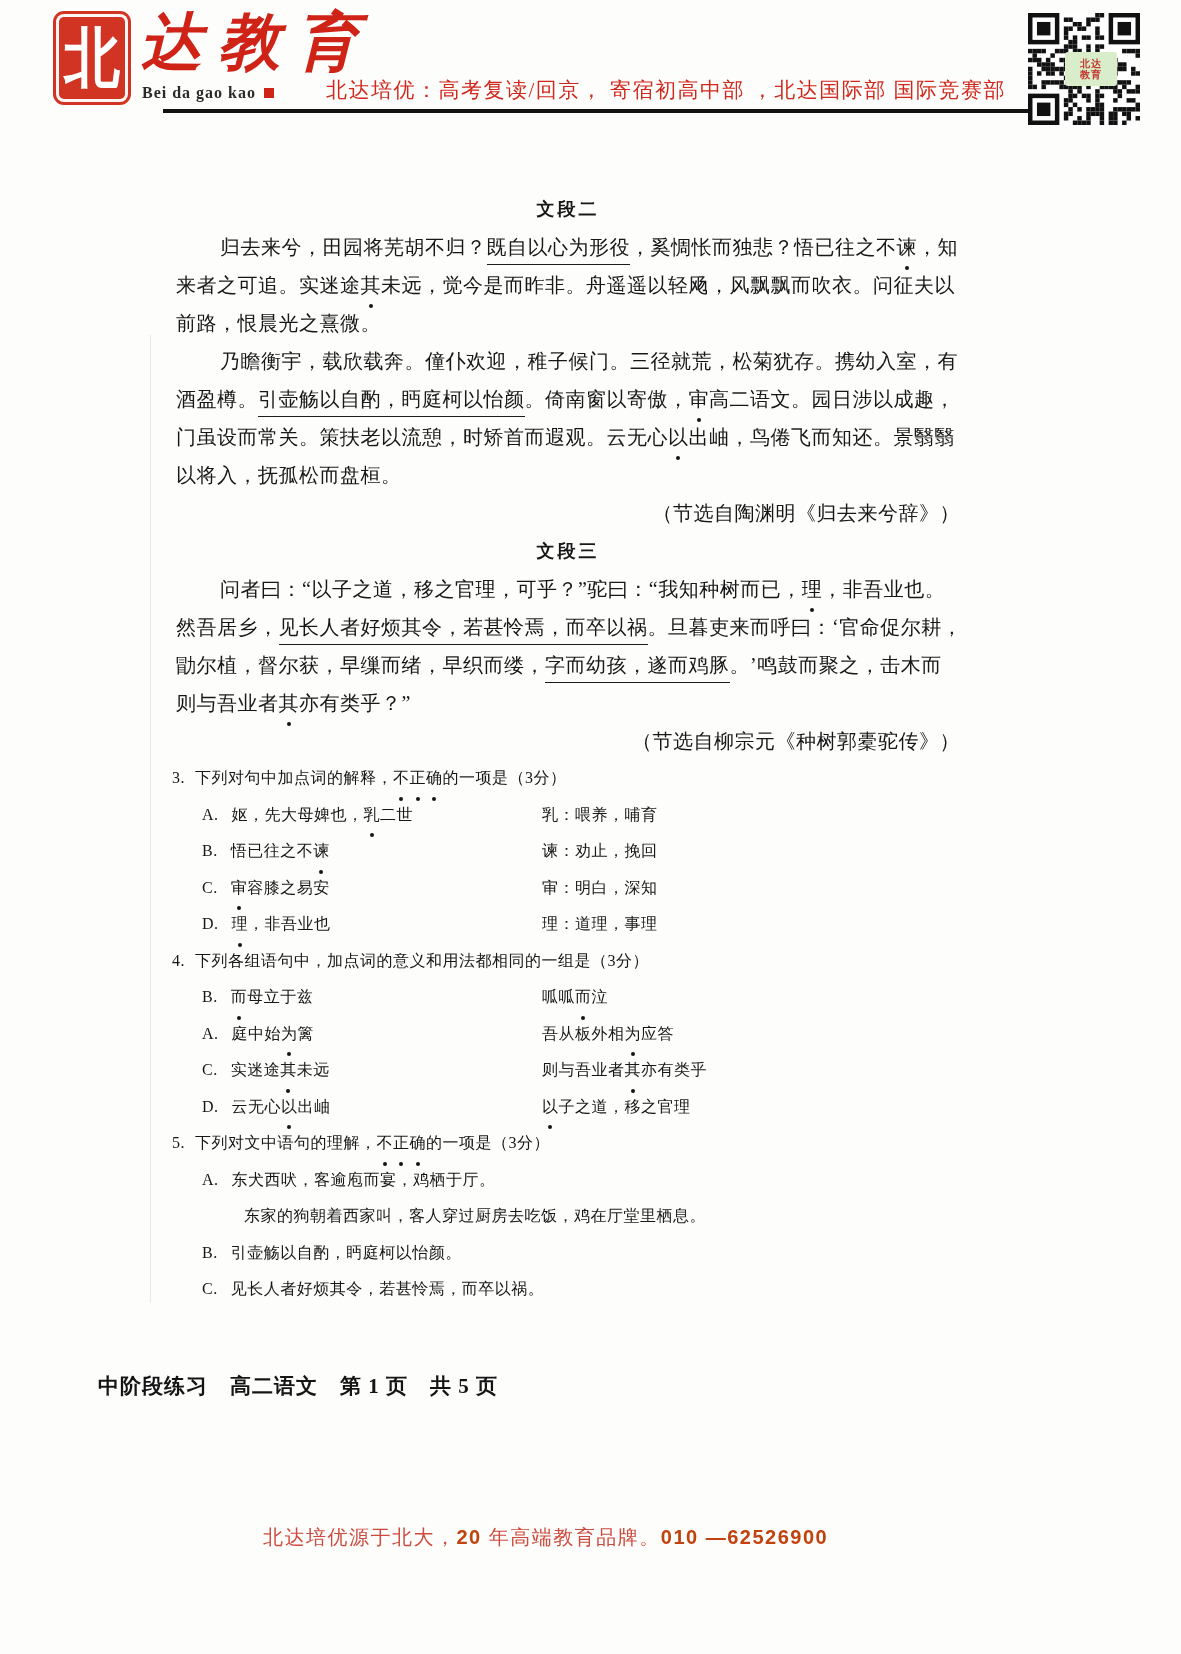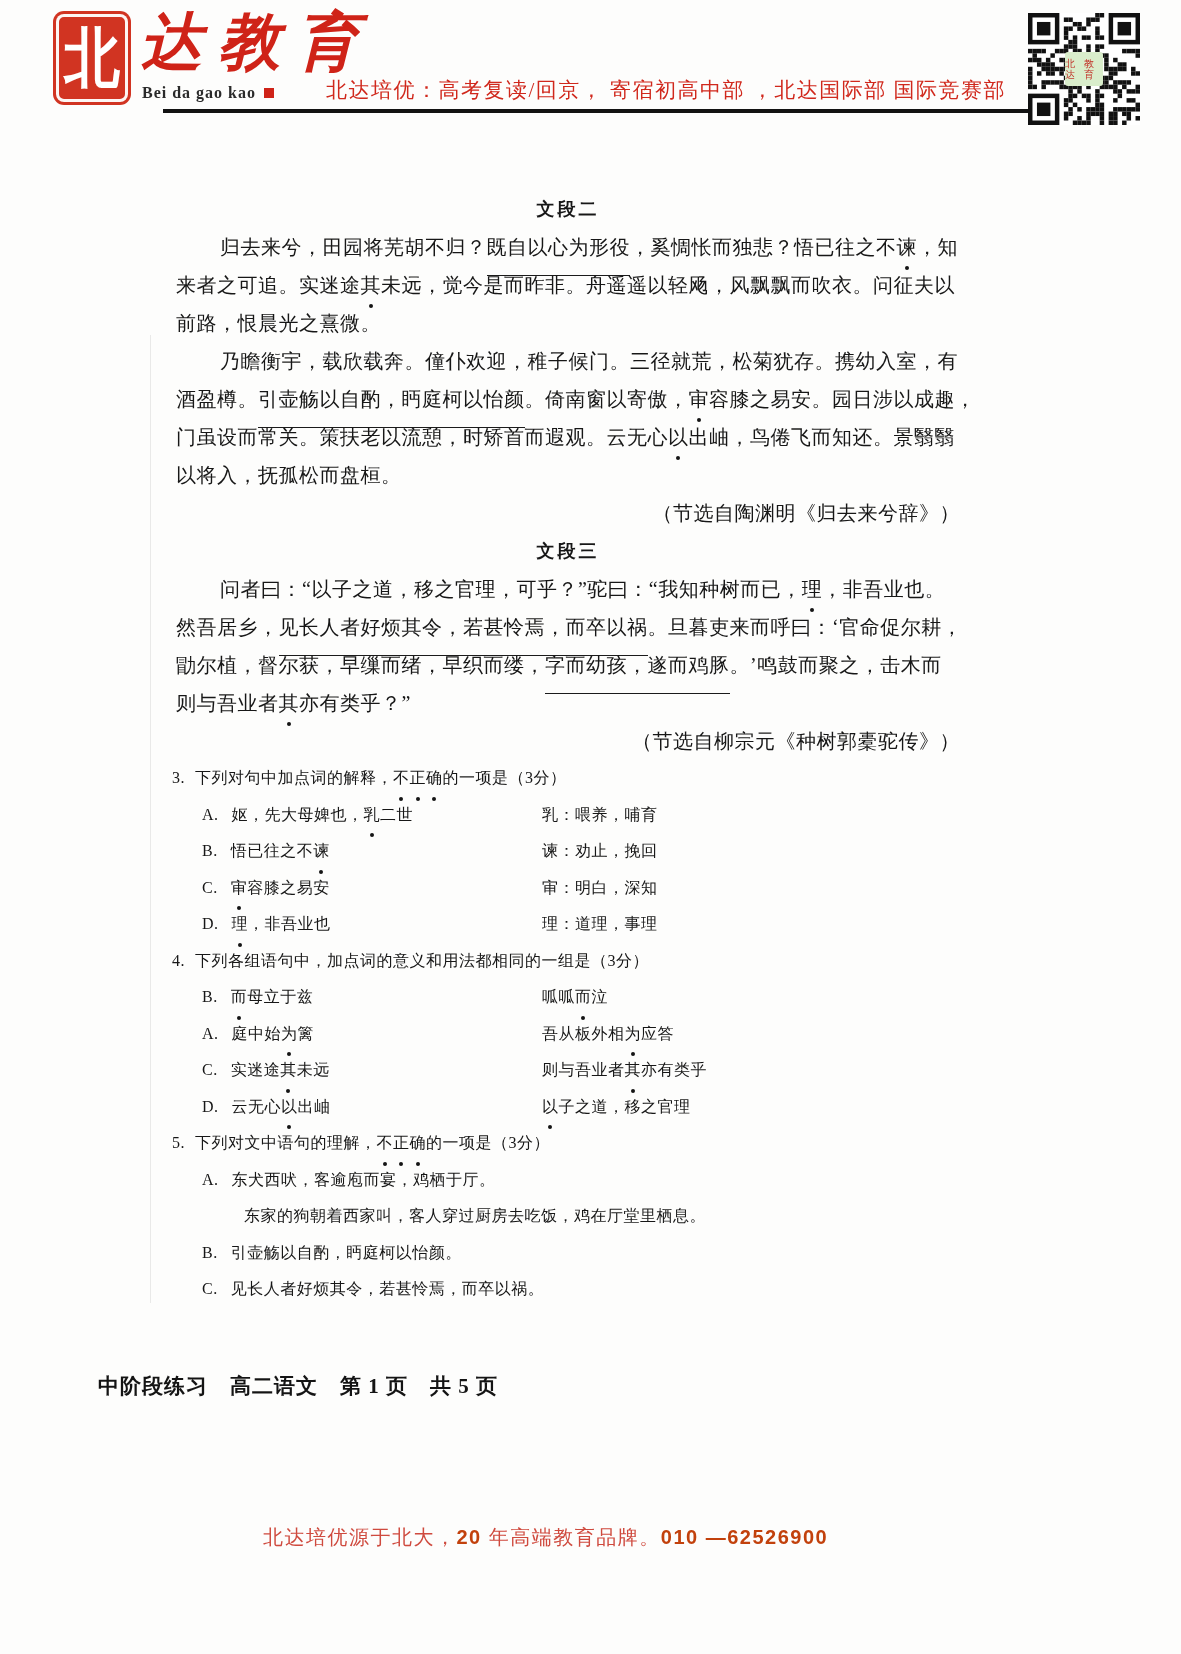--- a/index.html
+++ b/index.html
@@ -25,33 +25,33 @@
   }
   .brand-sub .redsq{display:inline-block;width:10px;height:10px;background:#cf2318;margin-left:8px;}
   .slogan{
     position:absolute;left:326px;top:76px;font-size:21px;color:#d0281c;
     letter-spacing:1.5px;white-space:nowrap;
   }
   .hrule{position:absolute;left:163px;top:109px;width:952px;height:4px;background:#121212;}
   .qr{position:absolute;left:1028px;top:13px;width:112px;height:112px;background:#fff;}
   .qr svg{display:block;}
   .qr-center{
-    position:absolute;left:37px;top:39px;width:38px;height:34px;background:#d9edcb;
-    border-radius:3px;display:flex;align-items:center;justify-content:center;
-    font-size:10px;line-height:11px;color:#c2362c;font-weight:normal;letter-spacing:1px;
+    position:absolute;left:37px;top:39px;width:52px;height:34px;background:#d9edcb;
+    border-radius:3px;display:flex;flex-direction:column;align-items:center;justify-content:center;
+    font-size:10px;line-height:11px;color:#c2362c;font-weight:bold;letter-spacing:1px;
   }
   
   .scan-line{position:absolute;left:150px;top:335px;width:1px;height:968px;background:rgba(110,110,110,0.14);}
   
   .content{position:absolute;left:176px;top:190px;width:784px;}
   .sec-head{text-align:center;font-size:18px;font-weight:bold;line-height:38px;letter-spacing:3px;}
   .tline{line-height:38px;font-size:20px;letter-spacing:0.5px;white-space:nowrap;}
   .tline.ind{padding-left:44px;}
   .attr{text-align:right;line-height:38px;font-size:20px;letter-spacing:0.5px;}
-  .ul{border-bottom:1.6px solid #1b1b1b;padding-bottom:17px;}
+  .ul{border-bottom:1.6px solid #1b1b1b;padding-bottom:6px;}
   .dd{position:relative;display:inline-block;}
   .dd::after{
     content:'';position:absolute;left:50%;bottom:-4px;width:4px;height:4px;border-radius:50%;
     background:#151515;transform:translateX(-50%);
   }
   
   .q-row{position:relative;line-height:36.5px;font-size:16px;letter-spacing:0.5px;white-space:nowrap;}
   .q-stem{margin-left:-4px;}
   .q-num{margin-right:10px;}
   .opt-row{padding-left:26px;}
@@ -292,21 +292,21 @@
 
   <div class="content">
     <div class="sec-head">文段二</div>
     <div>
         <div class="tline ind"><span>归去来兮，田园将芜胡不归？</span><span class="ul">既自以心为形役</span><span>，奚惆怅而独悲？悟已往之不</span><span class="dd">谏</span><span>，知</span></div>
         <div class="tline"><span>来者之可追。实迷途</span><span class="dd">其</span><span>未远，觉今是而昨非。舟遥遥以轻飏，风飘飘而吹衣。问征夫以</span></div>
         <div class="tline"><span>前路，恨晨光之熹微。</span></div>
       </div>
     <div>
         <div class="tline ind"><span>乃瞻衡宇，载欣载奔。僮仆欢迎，稚子候门。三径就荒，松菊犹存。携幼入室，有</span></div>
-        <div class="tline"><span>酒盈樽。</span><span class="ul">引壶觞以自酌，眄庭柯以怡颜</span><span>。倚南窗以寄傲，</span><span class="dd">审</span><span>容膝之易安。园日涉以成趣，</span></div>
+        <div class="tline"><span>酒盈樽。</span><span class="ul">引壶觞以自酌，眄庭柯以怡颜</span><span>。倚南窗以寄傲，</span><span class="dd">审</span><span>高二语文。园日涉以成趣，</span></div>
         <div class="tline"><span>门虽设而常关。策扶老以流憩，时矫首而遐观。云无心</span><span class="dd">以</span><span>出岫，鸟倦飞而知还。景翳翳</span></div>
         <div class="tline"><span>以将入，抚孤松而盘桓。</span></div>
       </div>
     <div class="attr">（节选自陶渊明《归去来兮辞》）</div>
     <div class="sec-head">文段三</div>
     <div>
         <div class="tline ind"><span>问者曰：“以子之道，移之官理，可乎？”驼曰：“我知种树而已，</span><span class="dd">理</span><span>，非吾业也。</span></div>
         <div class="tline"><span>然吾居乡，</span><span class="ul">见长人者好烦其令，若甚怜焉，而卒以祸</span><span>。旦暮吏来而呼曰：‘官命促尔耕，</span></div>
         <div class="tline"><span>勖尔植，督尔获，早缫而绪，早织而缕，</span><span class="ul">字而幼孩，遂而鸡豚</span><span>。’鸣鼓而聚之，击木而</span></div>
         <div class="tline"><span>则与吾业者</span><span class="dd">其</span><span>亦有类乎？”</span></div>

